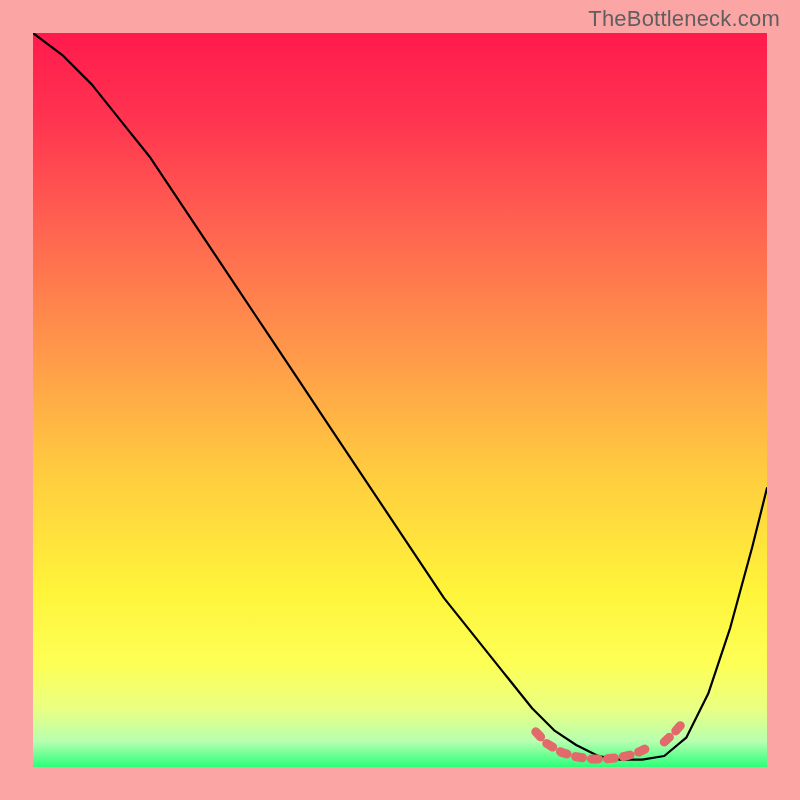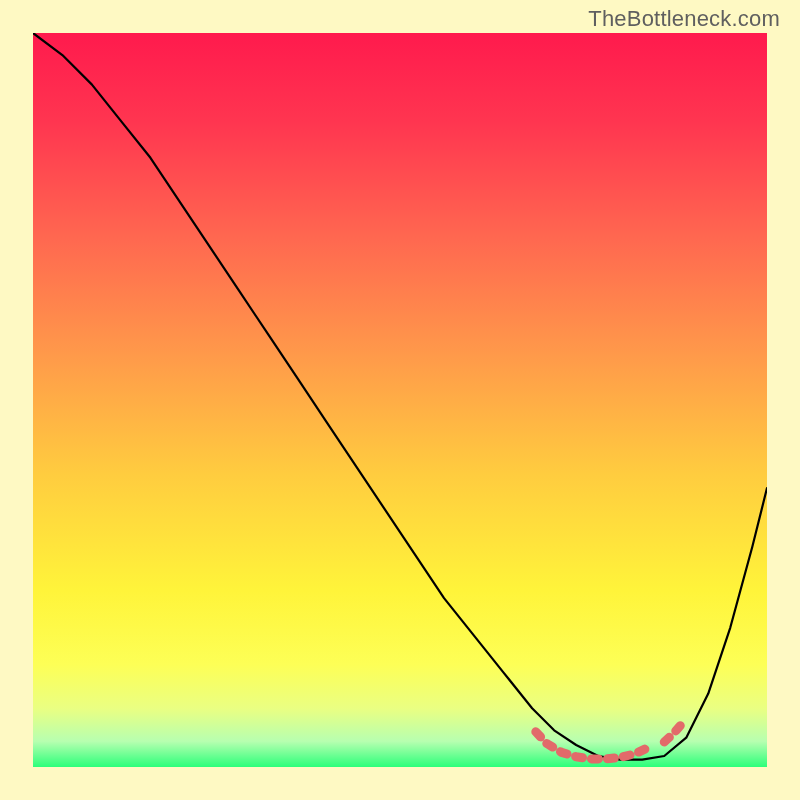--- a/index.html
+++ b/index.html
@@ -10,21 +10,21 @@
     background: #000;
     overflow: hidden;
     font-family: Arial, Helvetica, sans-serif;
   }
   .frame {
     position: absolute;
     left: 0;
     top: 0;
     width: 800px;
     height: 800px;
-    background: #fef9c3;
+    background: #fca5a5;
   }
   .plot-area {
     position: absolute;
     left: 33px;
     top: 33px;
     width: 734px;
     height: 734px;
     overflow: hidden;
   }
   .gradient {

